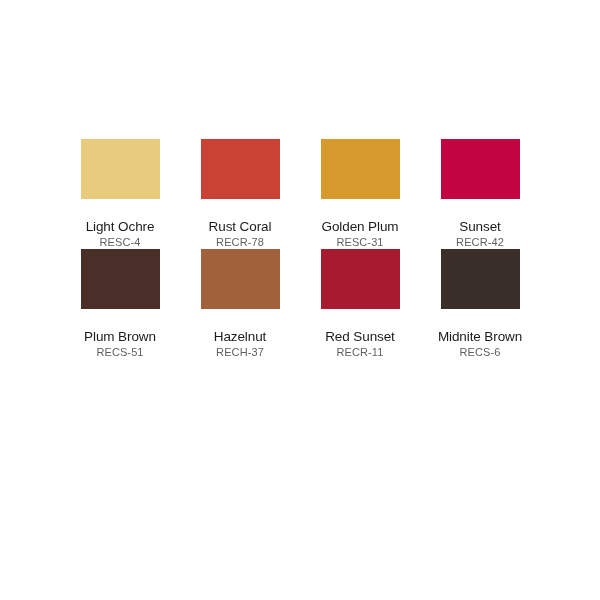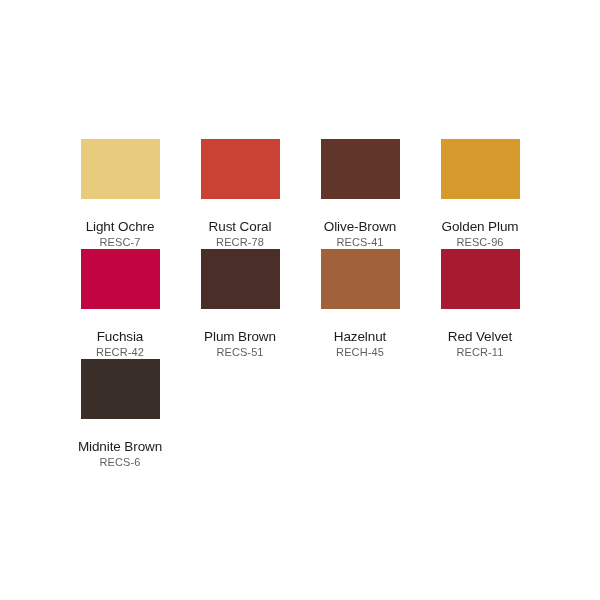--- a/index.html
+++ b/index.html
@@ -74,64 +74,59 @@
 </style>
 </head>
 <body style="background: rgb(255, 255, 255);">
 
 <div id="palette-board" style="background: rgb(255, 255, 255);">
   <div class="swatch-grid">
 
     <div class="swatch-cell">
       <span class="swatch-chip" style="background-color: rgb(233, 203, 125);"></span>
       <span class="swatch-name">Light Ochre</span>
-      <span class="swatch-code">RESC-7</span>
+      <span class="swatch-code">RESC-4</span>
     </div>
 
 
     <div class="swatch-cell">
       <span class="swatch-chip" style="background-color: rgb(201, 66, 52);"></span>
       <span class="swatch-name">Rust Coral</span>
       <span class="swatch-code">RECR-78</span>
     </div>
 
-    <div class="swatch-cell">
-      <span class="swatch-chip" style="background-color: rgb(97, 53, 41);"></span>
-      <span class="swatch-name">Olive-Brown</span>
-      <span class="swatch-code">RECS-41</span>
-    </div>
 
     <div class="swatch-cell">
       <span class="swatch-chip" style="background-color: rgb(214, 154, 44);"></span>
       <span class="swatch-name">Golden Plum</span>
-      <span class="swatch-code">RESC-96</span>
+      <span class="swatch-code">RESC-31</span>
     </div>
 
 
     <div class="swatch-cell">
       <span class="swatch-chip" style="background-color: rgb(194, 4, 65);"></span>
-      <span class="swatch-name">Fuchsia</span>
+      <span class="swatch-name">Sunset</span>
       <span class="swatch-code">RECR-42</span>
     </div>
 
     <div class="swatch-cell">
       <span class="swatch-chip" style="background-color: rgb(74, 47, 40);"></span>
       <span class="swatch-name">Plum Brown</span>
       <span class="swatch-code">RECS-51</span>
     </div>
 
     <div class="swatch-cell">
       <span class="swatch-chip" style="background-color: rgb(161, 97, 58);"></span>
       <span class="swatch-name">Hazelnut</span>
-      <span class="swatch-code">RECH-45</span>
+      <span class="swatch-code">RECH-37</span>
     </div>
 
     <div class="swatch-cell">
       <span class="swatch-chip" style="background-color: rgb(168, 26, 48);"></span>
-      <span class="swatch-name">Red Velvet</span>
+      <span class="swatch-name">Red Sunset</span>
       <span class="swatch-code">RECR-11</span>
     </div>
 
 
     <div class="swatch-cell">
       <span class="swatch-chip" style="background-color: rgb(58, 46, 41);"></span>
       <span class="swatch-name">Midnite Brown</span>
       <span class="swatch-code">RECS-6</span>
     </div>
 

